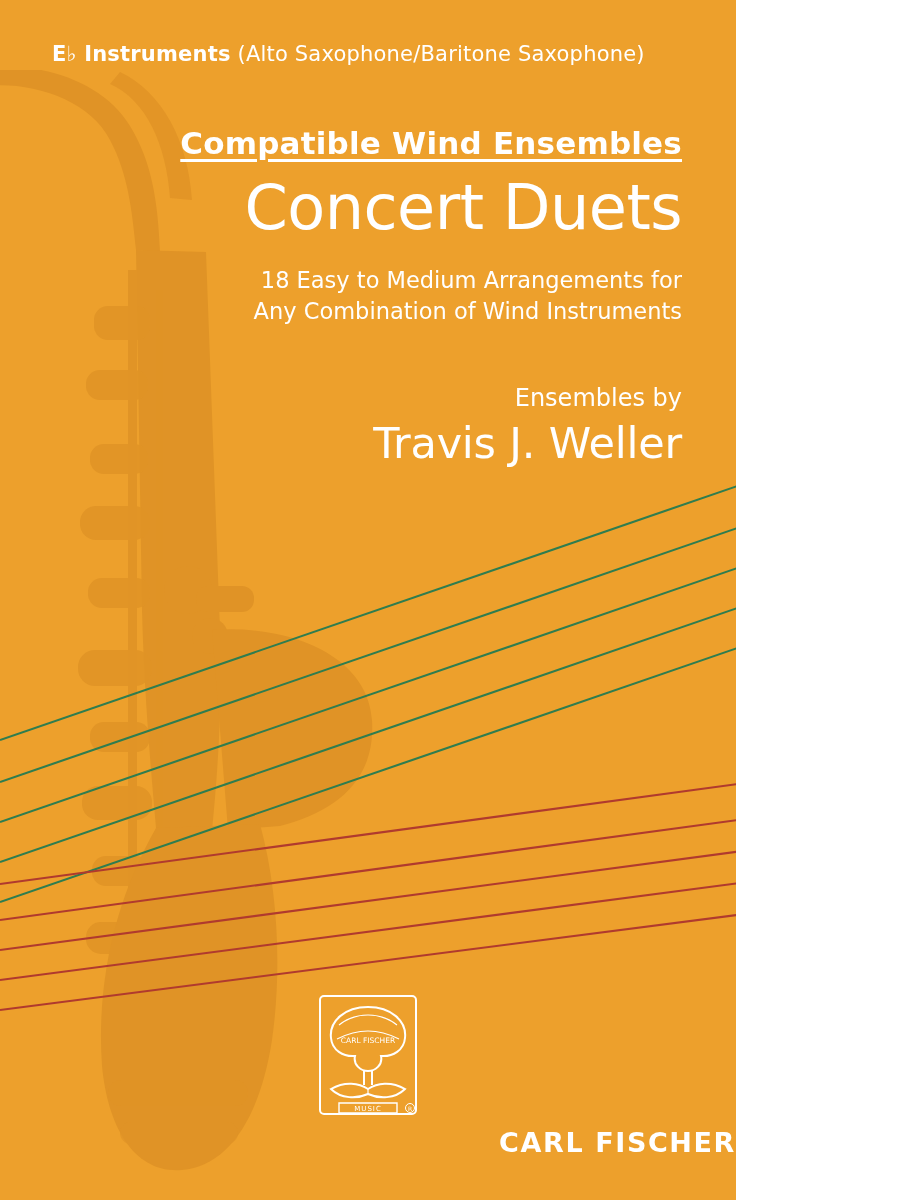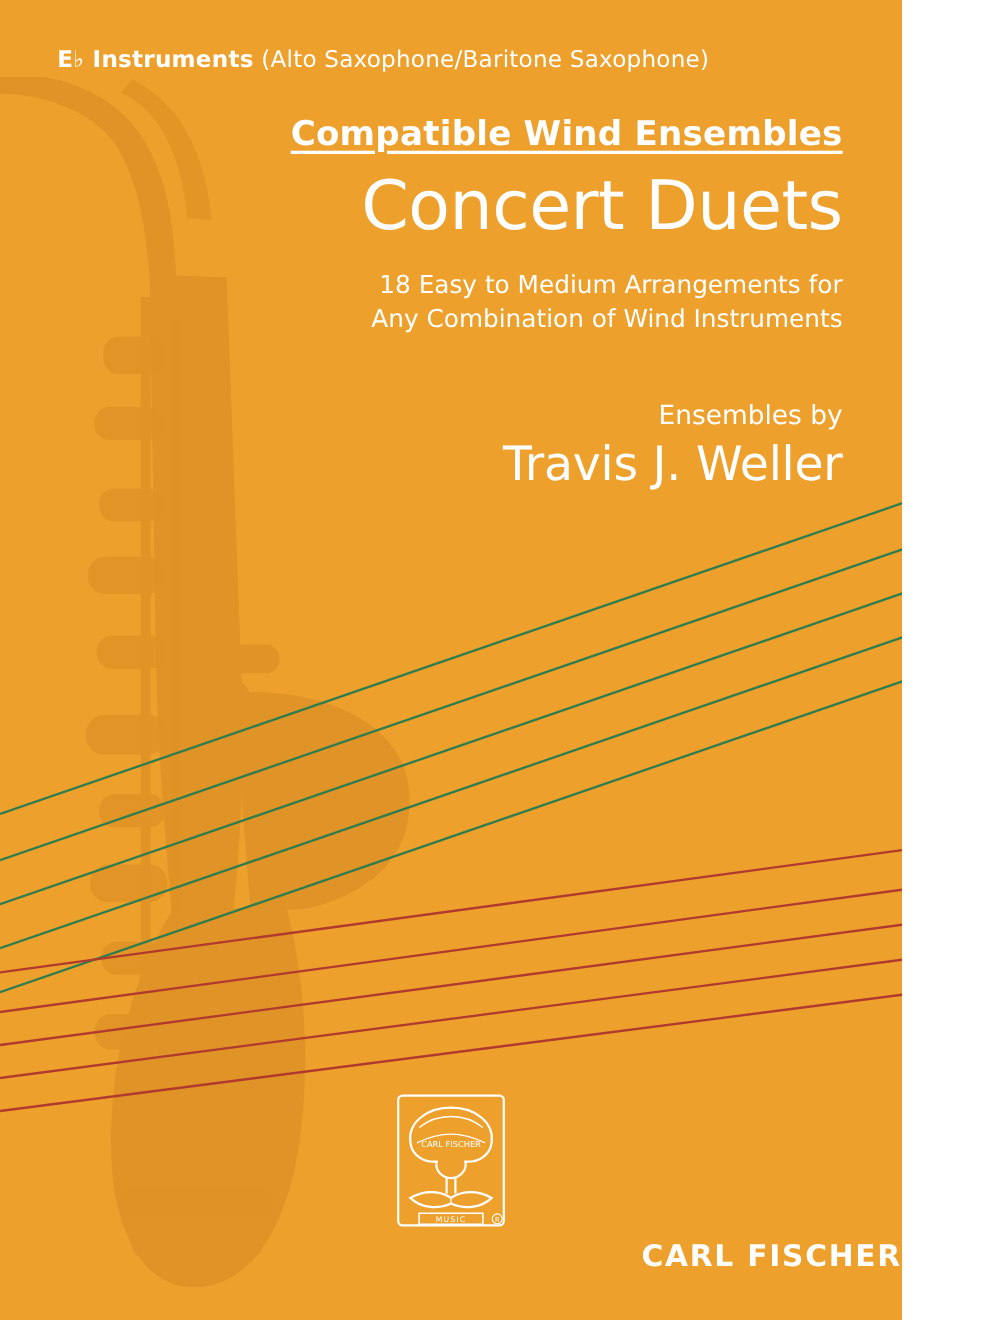--- a/index.html
+++ b/index.html
@@ -2,21 +2,21 @@
 <html><head>
 <meta charset="utf-8">
 <style>
   html, body {
     margin: 0;
     padding: 0;
     background: #ffffff;
   }
   .cover {
     position: relative;
-    width: 820px;
+    width: 736px;
     height: 1200px;
     background: #eda02c;
     overflow: hidden;
     font-family: "DejaVu Sans", sans-serif;
     color: #ffffff;
   }
 
   
   .sax-layer {
     position: absolute;
@@ -60,20 +60,21 @@
     width: 620px;
   }
   .series {
     font-size: 31px;
     font-weight: bold;
     text-decoration: underline;
     text-underline-offset: 5px;
     text-decoration-thickness: 2.5px;
     letter-spacing: 0.2px;
     line-height: 1.3;
+    margin-top: 21px;
   }
   .main-title {
     font-family: "DejaVu Sans", sans-serif;
     font-weight: normal;
     font-size: 62px;
     line-height: 1.05;
     margin-top: 12px;
     letter-spacing: -0.5px;
   }
   .subtitle {

